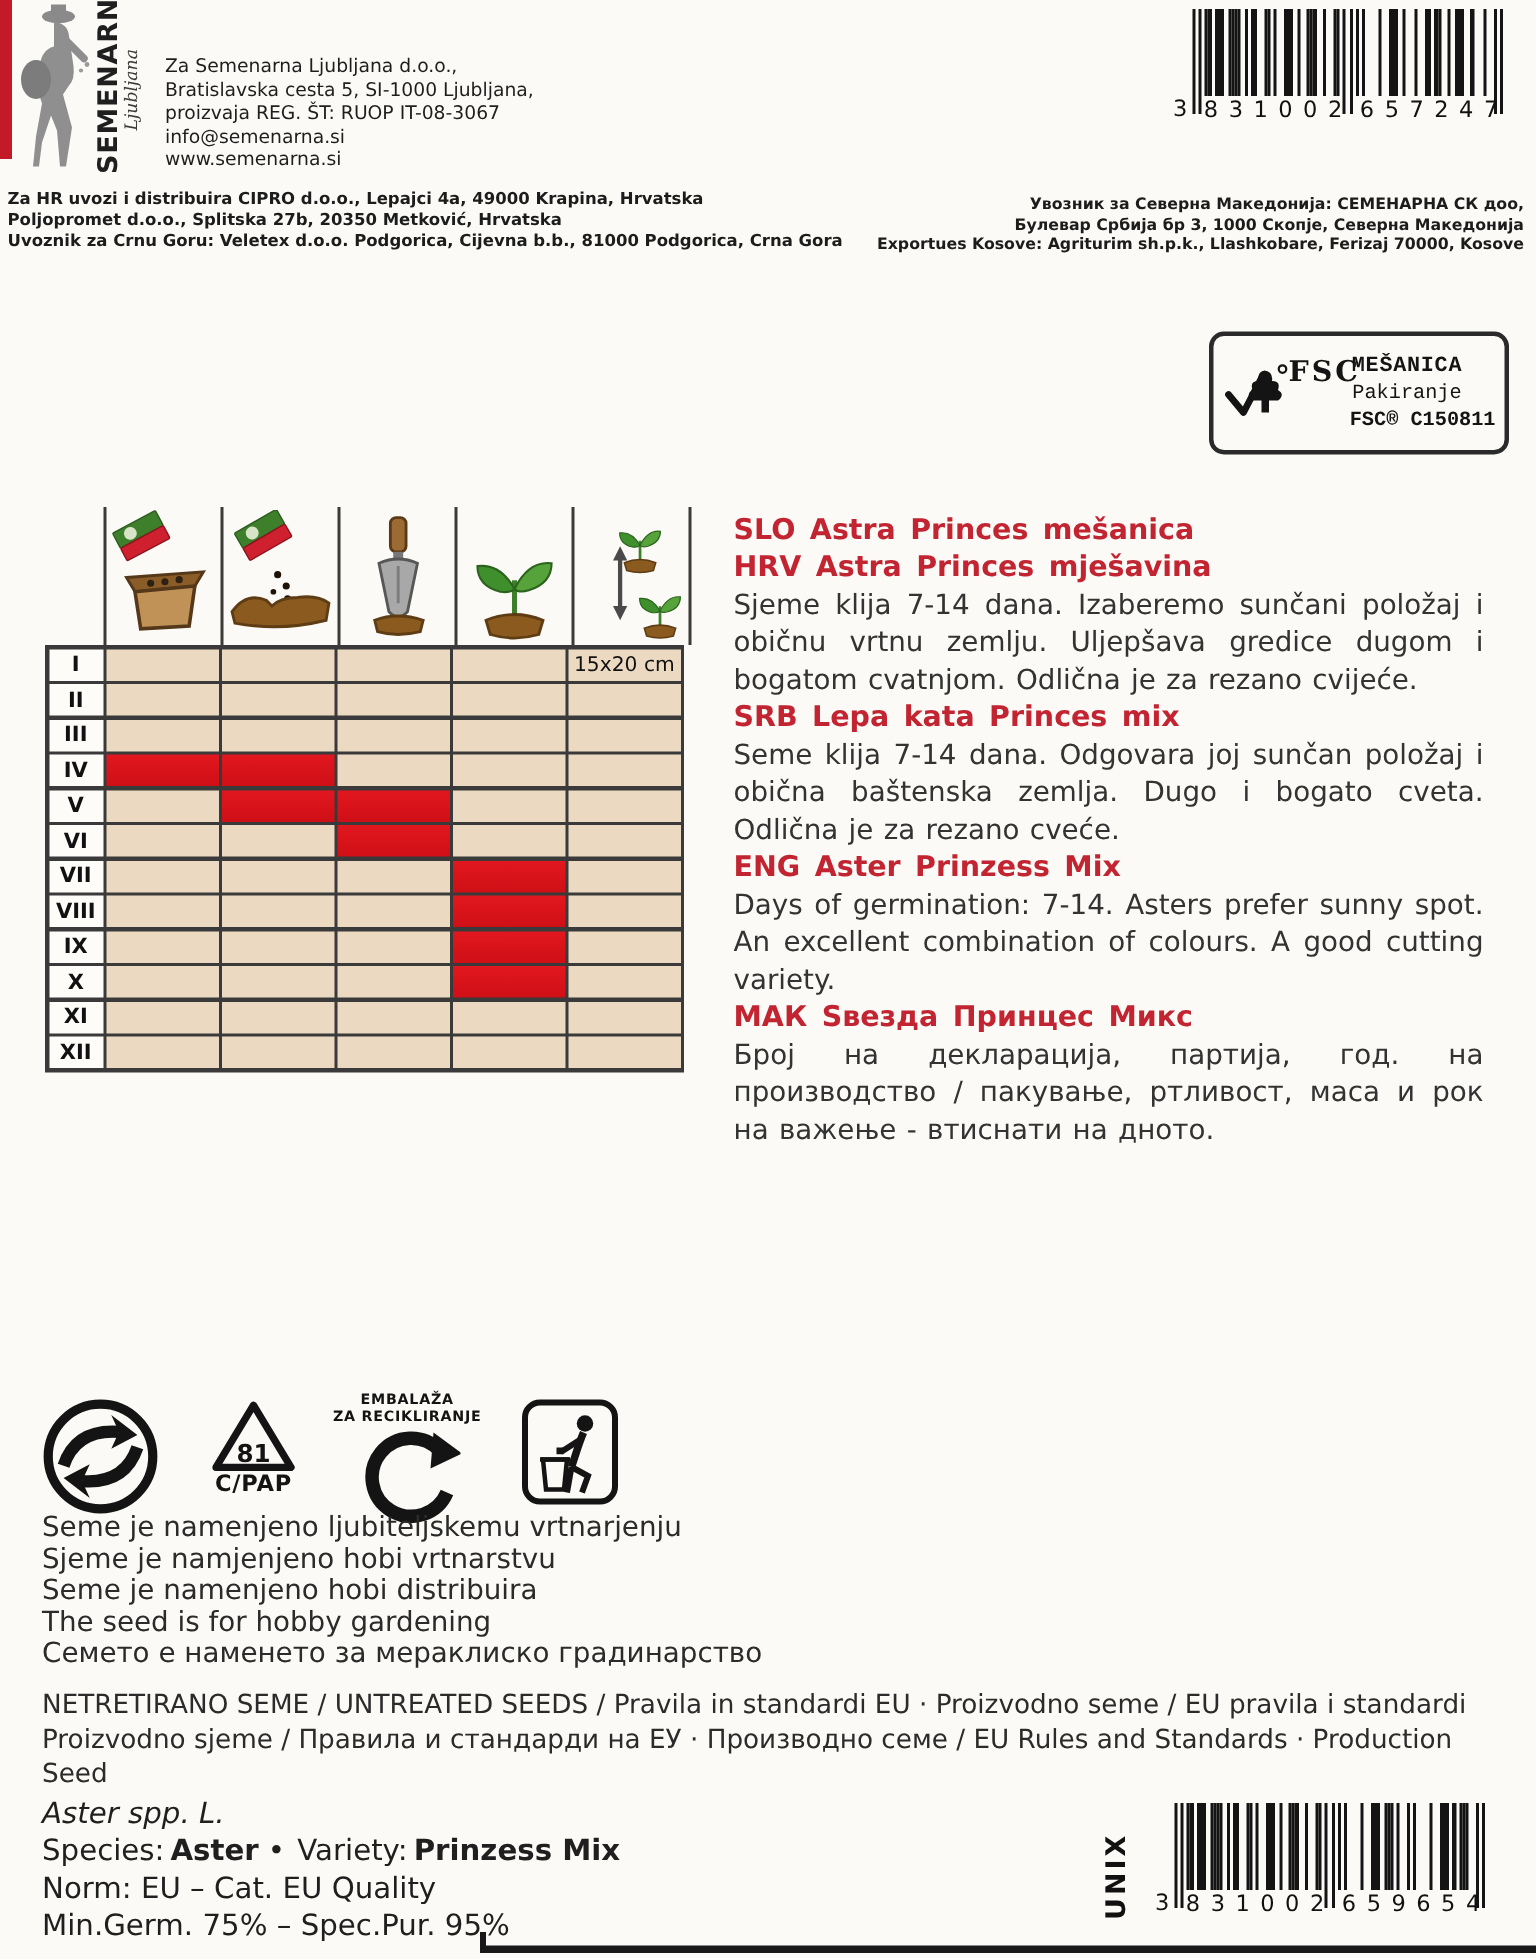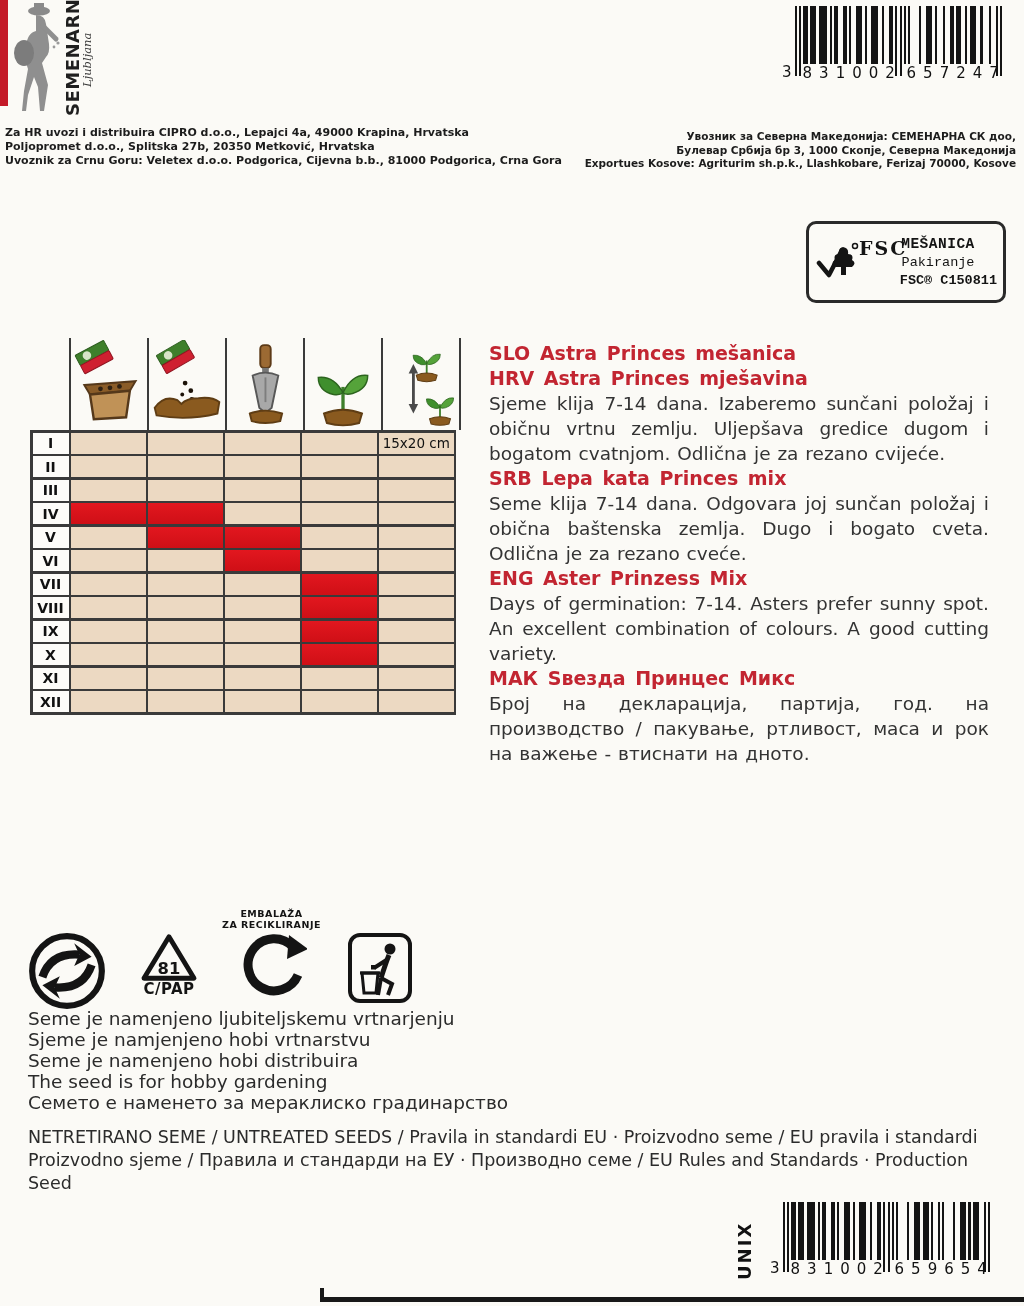--- a/index.html
+++ b/index.html
@@ -65,21 +65,21 @@
   
   .desc-col{position:absolute;left:489px;top:341px;width:500px;}
   .desc-title{color:#c22531;font-weight:bold;font-size:19px;line-height:25px;word-spacing:3px;}
   .desc-body{font-size:18.5px;line-height:25px;text-align:justify;color:#333;word-spacing:1px;}
 
   
   .recycling-row{position:absolute;left:26px;top:908px;display:flex;align-items:flex-start;}
   .rec-item{display:flex;flex-direction:column;align-items:center;}
   .rec-green{margin-top:22px;}
   .rec-mobius{margin-left:30px;margin-top:24px;}
-  .rec-embalaza{margin-left:22px;margin-top:0;}
+  .rec-embalaza{margin-left:22px;margin-top:20px;}
   .rec-tidy{margin-left:26px;margin-top:24px;}
   .rec-caption{font-size:9.5px;font-weight:bold;color:#141414;text-align:center;line-height:11px;letter-spacing:.5px;}
   .rec-code{font-weight:bold;font-size:15px;color:#141414;margin-top:-4px;letter-spacing:.5px;}
 
   
   .hobby{position:absolute;left:28px;top:1008px;font-size:18.5px;line-height:21px;color:#2b2b2b;}
   .untreated{position:absolute;left:28px;top:1126px;width:985px;font-size:17.5px;line-height:23px;color:#2b2b2b;}
   .product{position:absolute;left:28px;top:1196px;font-size:19.5px;line-height:25px;color:#1f1f1f;}
   .latin{font-style:italic;}
   .prod-line b{margin:0 4px;}
@@ -104,20 +104,28 @@
         <ellipse cx="12" cy="52" rx="10" ry="13" fill="#7c7c7c"></ellipse>
         <path d="M31 25 l13 13" stroke="#8f8f8f" stroke-width="5" stroke-linecap="round"></path>
         <circle cx="46" cy="42" r="1.6" fill="#9a9a9a"></circle>
           <circle cx="42" cy="46" r="1.4" fill="#9a9a9a"></circle>
       </svg>
     </span>
     <div class="logo-vert">SEMENARNA</div>
     <div class="logo-script">Ljubljana</div>
   </div>
 
+  <div class="address">
+
+  <div class="addr-line">Za Semenarna Ljubljana d.o.o.,</div>
+      <div class="addr-line">Bratislavska cesta 5, SI-1000 Ljubljana,</div>
+      <div class="addr-line">proizvaja REG. ŠT: RUOP IT-08-3067</div>
+      <div class="addr-line">info@semenarna.si</div>
+      <div class="addr-line">www.semenarna.si</div>
+    </div>
 
   <div class="ean ean-top">
     <div class="bc-d0">3</div>
     <div class="bc-main">
       <div class="bars">
           <div class="bc-mod on guard"></div>
           <div class="bc-mod guard"></div>
           <div class="bc-mod on guard"></div>
           <div class="bc-mod"></div>
           <div class="bc-mod on"></div>
@@ -467,20 +475,28 @@
       <div class="hobby-line">The seed is for hobby gardening</div>
       <div class="hobby-line">Семето е наменето за мераклиско градинарство</div>
     </div>
 
   <div class="untreated">
 
   <div class="untreated-line">NETRETIRANO SEME / UNTREATED SEEDS / Pravila in standardi EU · Proizvodno seme / EU pravila i standardi</div>
       <div class="untreated-line">Proizvodno sjeme / Правила и стандарди на ЕУ · Производно семе / EU Rules and Standards · Production Seed</div>
     </div>
 
+  <div class="product">
+    <div class="latin">Aster spp. L.</div>
+    <div class="prod-line">
+      <span>Species:</span><b>Aster</b><span class="dot">•</span> <span>Variety:</span><b>Prinzess Mix</b>
+    </div>
+    <div class="prod-line">Norm: EU – Cat. EU Quality</div>
+    <div class="prod-line">Min.Germ. 75% – Spec.Pur. 95%</div>
+  </div>
 
   <div class="unix-label">UNIX</div>
 
   <div class="ean ean-bottom">
     <div class="bc-d0">3</div>
     <div class="bc-main">
       <div class="bars">
           <div class="bc-mod on guard"></div>
           <div class="bc-mod guard"></div>
           <div class="bc-mod on guard"></div>

